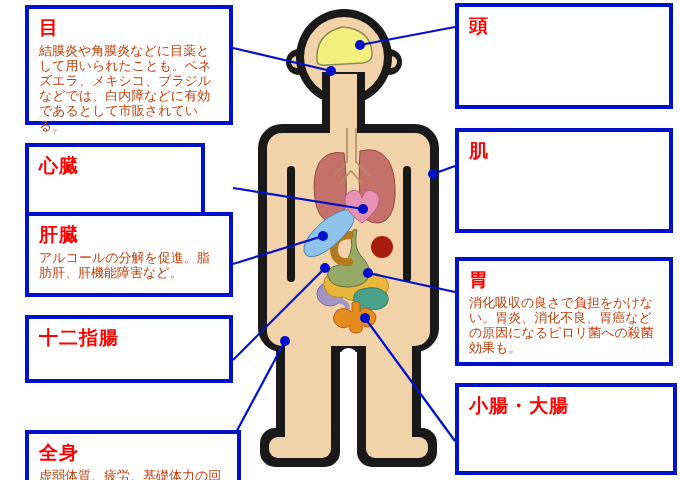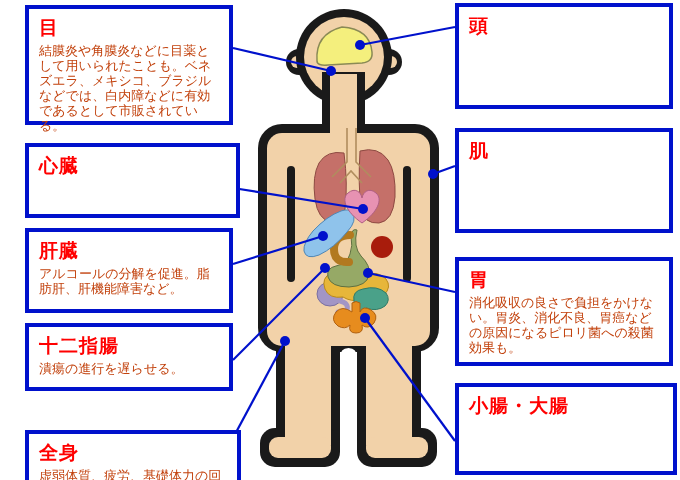--- a/index.html
+++ b/index.html
@@ -15,23 +15,23 @@
   .box .title {
     color:#ff0000; font-size:19px; font-weight:bold; line-height:1.25;
     margin-bottom:3px; letter-spacing:1px;
   }
   .box .body {
     color:#c2410c; font-size:13px; line-height:1.16; letter-spacing:0px;
     word-break:break-all;
   }
   
   .box-eye       { left:25px;  top:5px;   width:208px; height:120px; }
-  .box-heart     { left:25px;  top:143px; width:215px; height:75px; }
-  .box-liver     { left:25px;  top:228px; width:208px; height:85px; }
-  .box-duodenum  { left:25px;  top:323px; width:208px; height:68px; }
+  .box-heart     { left:25px;  top:143px; width:180px; height:75px; }
+  .box-liver     { left:25px;  top:212px; width:208px; height:85px; }
+  .box-duodenum  { left:25px;  top:315px; width:208px; height:68px; }
   .box-whole     { left:25px;  top:403px; width:216px; height:75px;margin-top:27px; }
   
   .box-head      { left:455px; top:3px;   width:218px; height:106px; }
   .box-skin      { left:455px; top:128px; width:218px; height:105px; }
   .box-stomach   { left:455px; top:257px; width:218px; height:109px; }
   .box-intest    { left:455px; top:383px; width:222px; height:92px; }
 
   svg.figure { position:absolute; left:0; top:0; width:680px; height:480px; z-index:1; }
   svg.lines  { position:absolute; left:0; top:0; width:680px; height:480px; z-index:2; pointer-events:none; }
   .connector { stroke-width:2.2; fill:none; }
@@ -124,21 +124,20 @@
 </div>
 <div class="box box-heart">
   <div class="title">心臓</div>
 </div>
 <div class="box box-liver">
   <div class="title">肝臓</div>
   <div class="body">アルコールの分解を促進。脂肪肝、肝機能障害など。</div>
 </div>
 <div class="box box-duodenum">
   <div class="title">十二指腸</div>
-  <div class="body">潰瘍の進行を遅らせる。</div>
 </div>
 <div class="box box-whole">
   <div class="title">全身</div>
   <div class="body">虚弱体質、疲労、基礎体力の回復、病中・病後の早期回復など。</div>
 </div>
 <div class="box box-head">
   <div class="title">頭</div>
 </div>
 <div class="box box-skin">
   <div class="title">肌</div>

